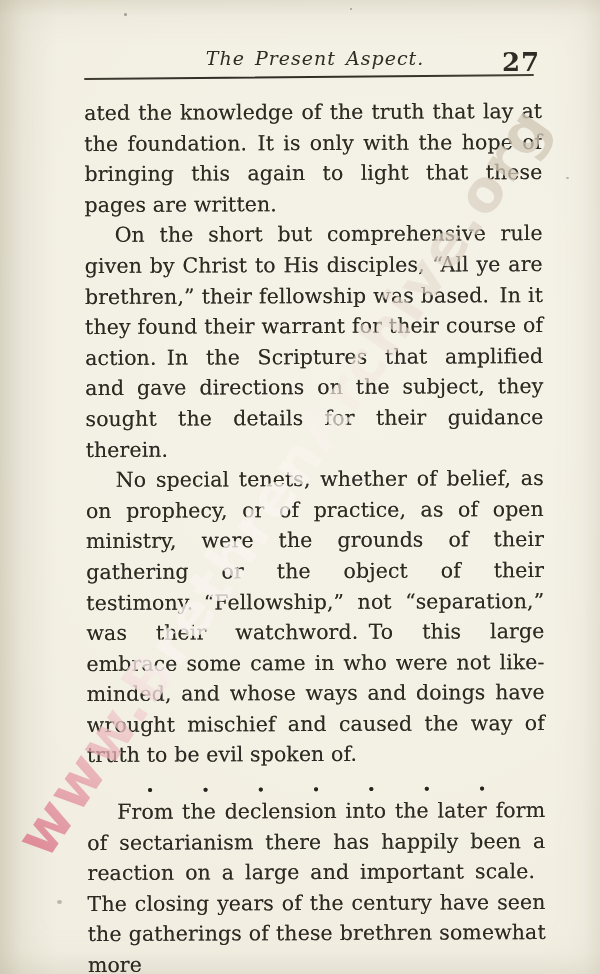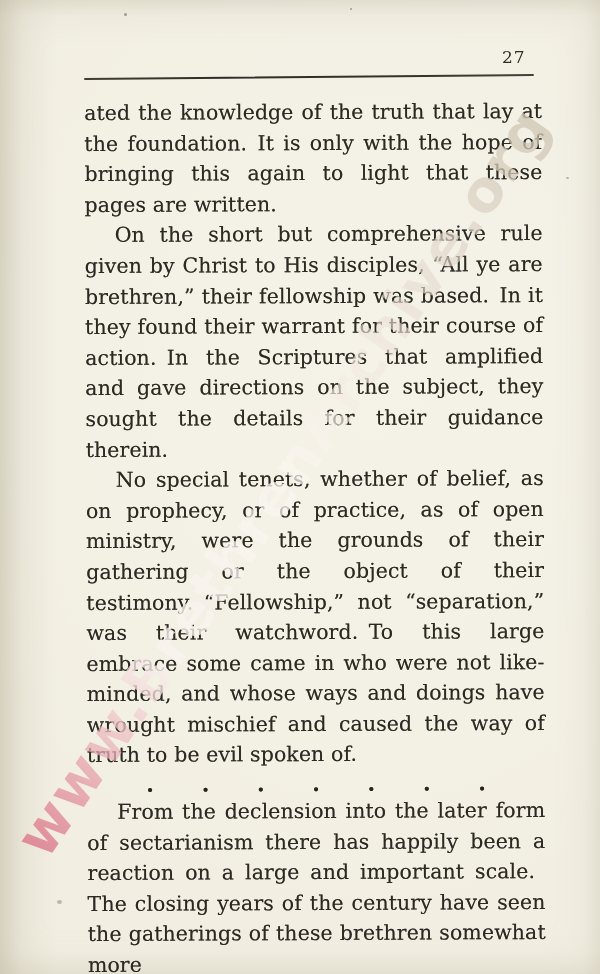--- a/index.html
+++ b/index.html
@@ -28,22 +28,22 @@
     text-align: center;
     font-style: italic;
     font-size: 19px;
     letter-spacing: 1px;
     word-spacing: 3px;
     color: #2e2c25;
   }
   .page-number {
     position: absolute;
     top: 47px; left: 502px;
-    font-size: 17px;
-    font-weight: normal;
+    font-size: 26px;
+    font-weight: bold;
     letter-spacing: 1px;
     color: #2e2c25;
   }
   .header-rule {
     position: absolute;
     top: 76px; left: 84px;
     width: 450px; height: 2px;
     background: linear-gradient(90deg, #403d33, #2f2d26 30%, #343128 70%, #45423a);
     transform: rotate(-0.5deg);
     border-radius: 1px;
@@ -103,20 +103,21 @@
   .speck.s1 { left: 124px; top: 13px;  width: 3px; height: 3px; }
   .speck.s2 { left: 57px;  top: 900px; width: 5px; height: 4px; background: rgba(130,130,122,0.5); }
   .speck.s3 { left: 566px; top: 177px; width: 3px; height: 2px; background: rgba(110,105,92,0.45); }
   .speck.s4 { left: 350px; top: 8px;   width: 2px; height: 2px; }
 </style>
 </head>
 <body>
 
 <div class="page">
 
+  <div class="running-title">The Present Aspect.</div>
 
   <div class="page-number">27</div>
 
   <div class="header-rule"></div>
 
   <main class="content">
     <p>ated the knowledge of the truth that lay at the foundation. It is only with the hope of bringing this again to light that these pages are written.</p>
     <p class="indent">On the short but comprehensive rule given by Christ to His disciples, “All ye are brethren,” their fellowship was based. In it they found their warrant for their course of action. In the Scriptures that amplified and gave directions on the subject, they sought the details for their guidance therein.</p>
     <p class="indent">No special tenets, whether of belief, as on prophecy, or of practice, as of open ministry, were the grounds of their gathering or the object of their testimony. “Fellowship,” not “separation,” was their watchword. To this large embrace some came in who were not like-minded, and whose ways and doings have wrought mischief and caused the way of truth to be evil spoken of.</p>
     <div class="separator">. . . . . . .</div>

